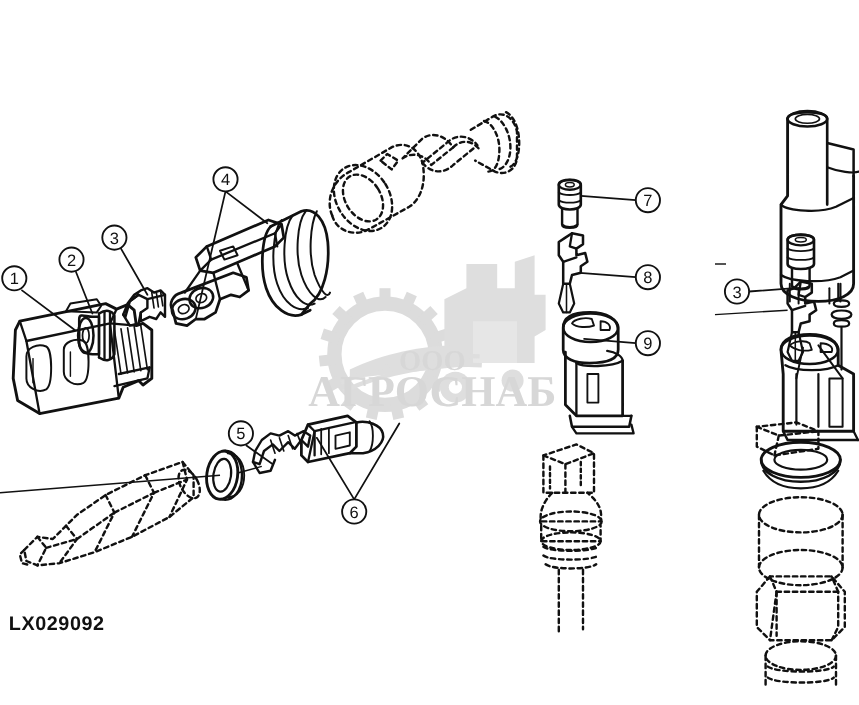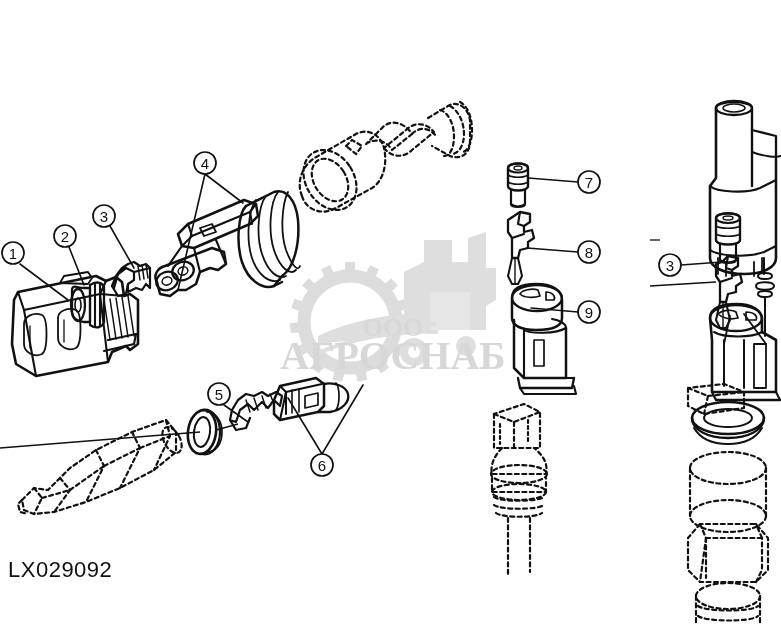--- a/index.html
+++ b/index.html
@@ -25,22 +25,22 @@
     top: 0;
     width: 781px;
     height: 641px;
     display: block;
   }
   .part-number-label {
     position: absolute;
     left: 8px;
     top: 557px;
     font-family: "Liberation Sans", sans-serif;
-    font-size: 22px;
-    font-weight: normal;
+    font-size: 18px;
+    font-weight: bold;
     letter-spacing: 0.5px;
     color: #111111;
     white-space: nowrap;
   }
   .wm-text {
     font-family: "Liberation Serif", serif;
     font-weight: bold;
     fill: #d7d7d7;
   }
 </style>

